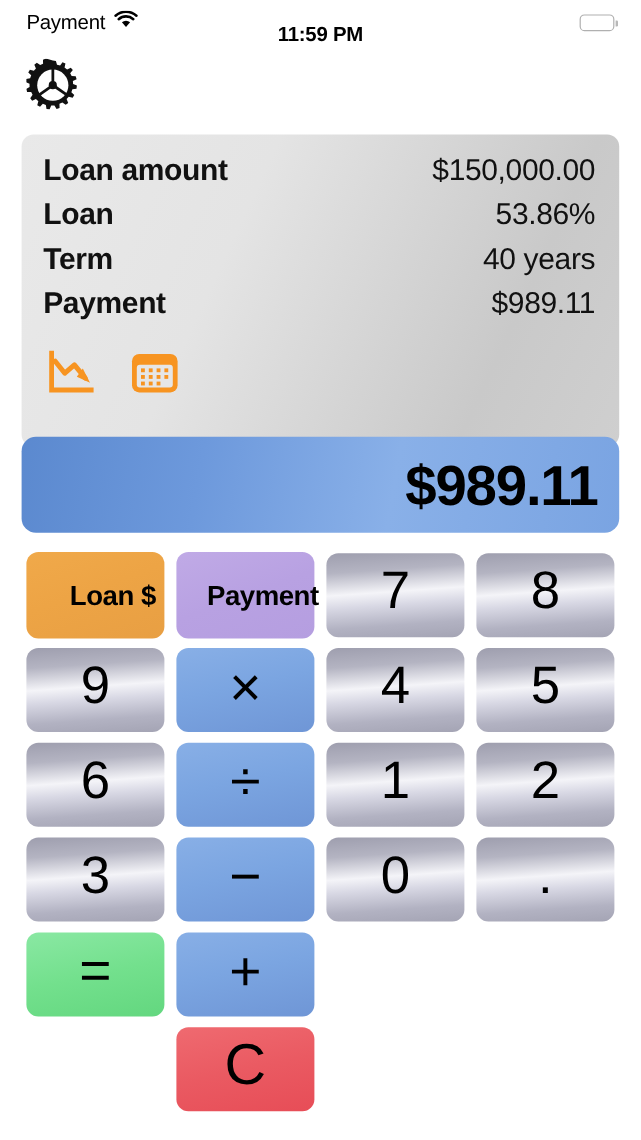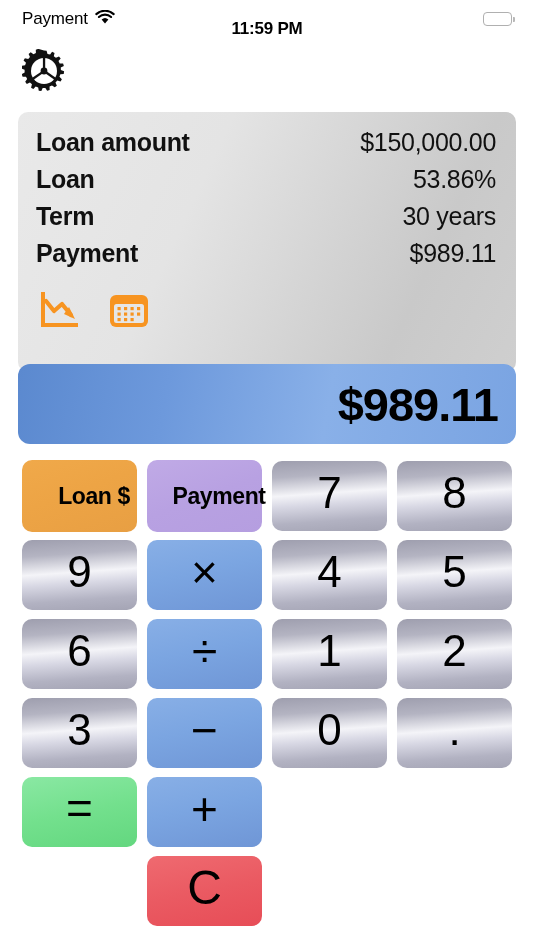--- a/index.html
+++ b/index.html
@@ -280,21 +280,21 @@
     <span class="info-value">$150,000.00</span>
   </div>
 
   <div class="info-row">
     <span class="info-label">Loan</span>
     <span class="info-value">53.86%</span>
   </div>
 
   <div class="info-row">
     <span class="info-label">Term</span>
-    <span class="info-value">30 years</span>
+    <span class="info-value">40 years</span>
   </div>
 
   <div class="info-row">
     <span class="info-label">Payment</span>
     <span class="info-value">$989.11</span>
   </div>
 
   <div class="info-icons">
     <span class="icon-btn">
       <svg width="42" height="38" viewBox="0 0 42 38">

